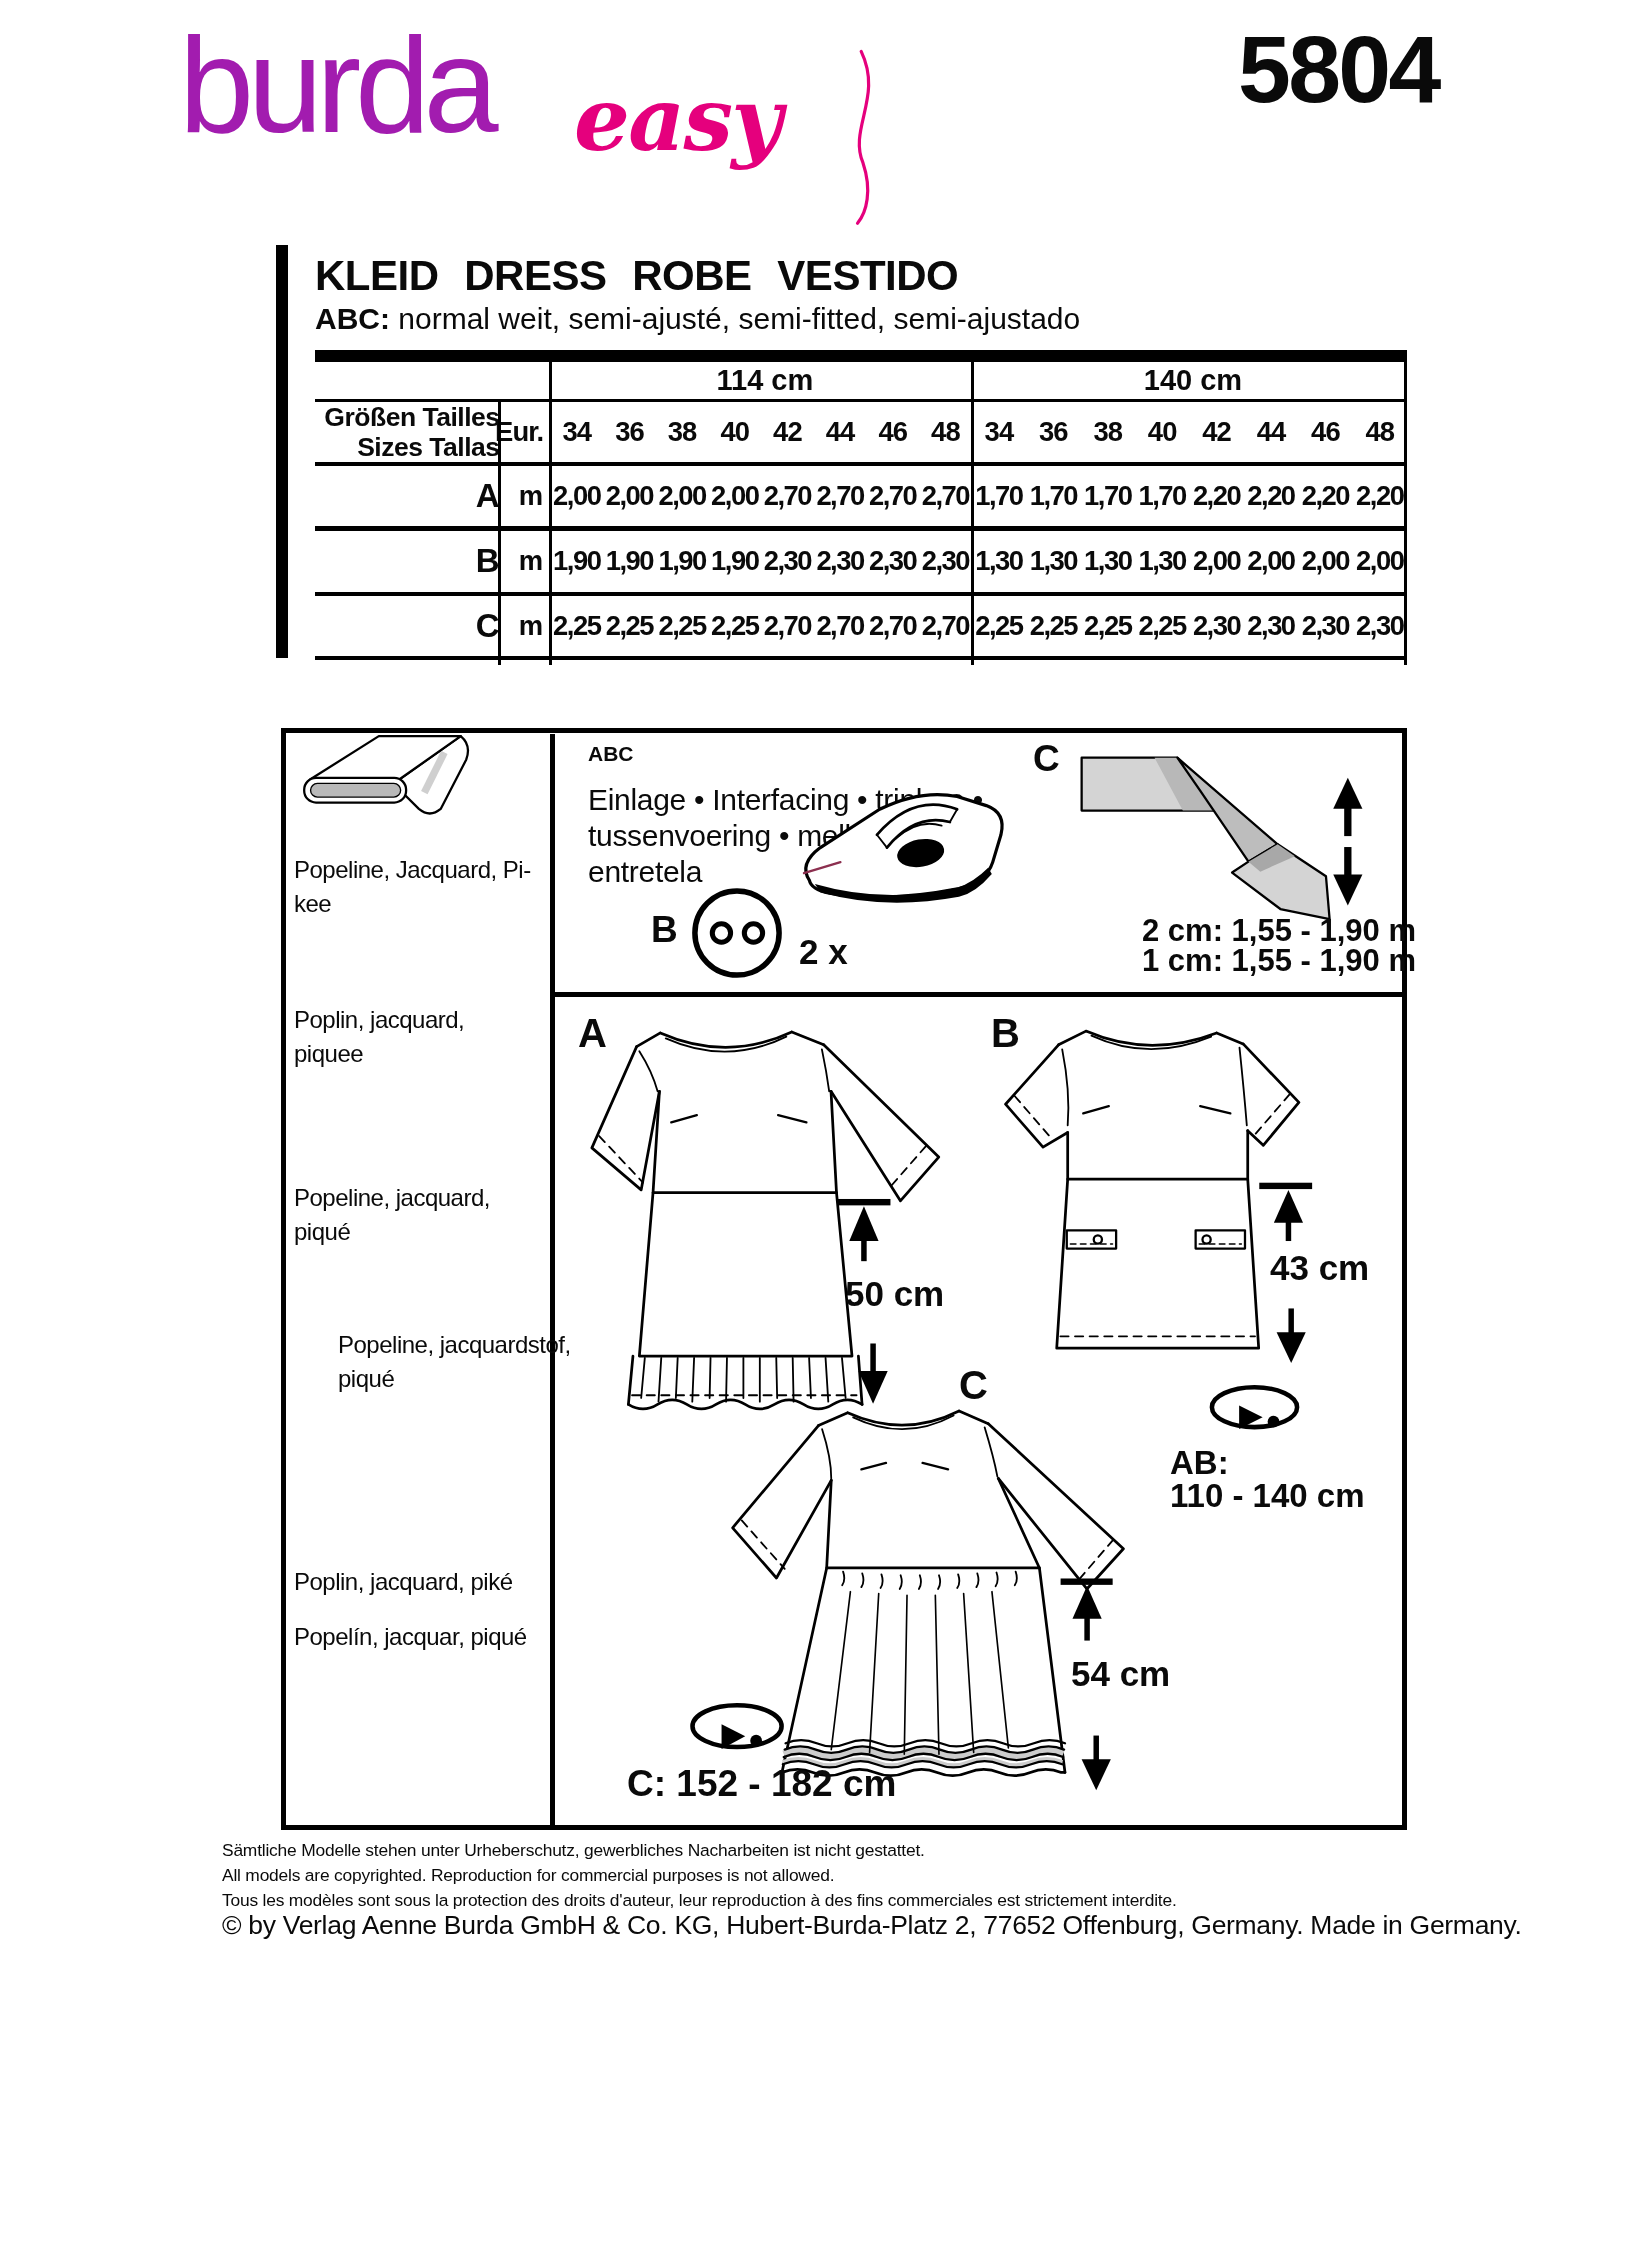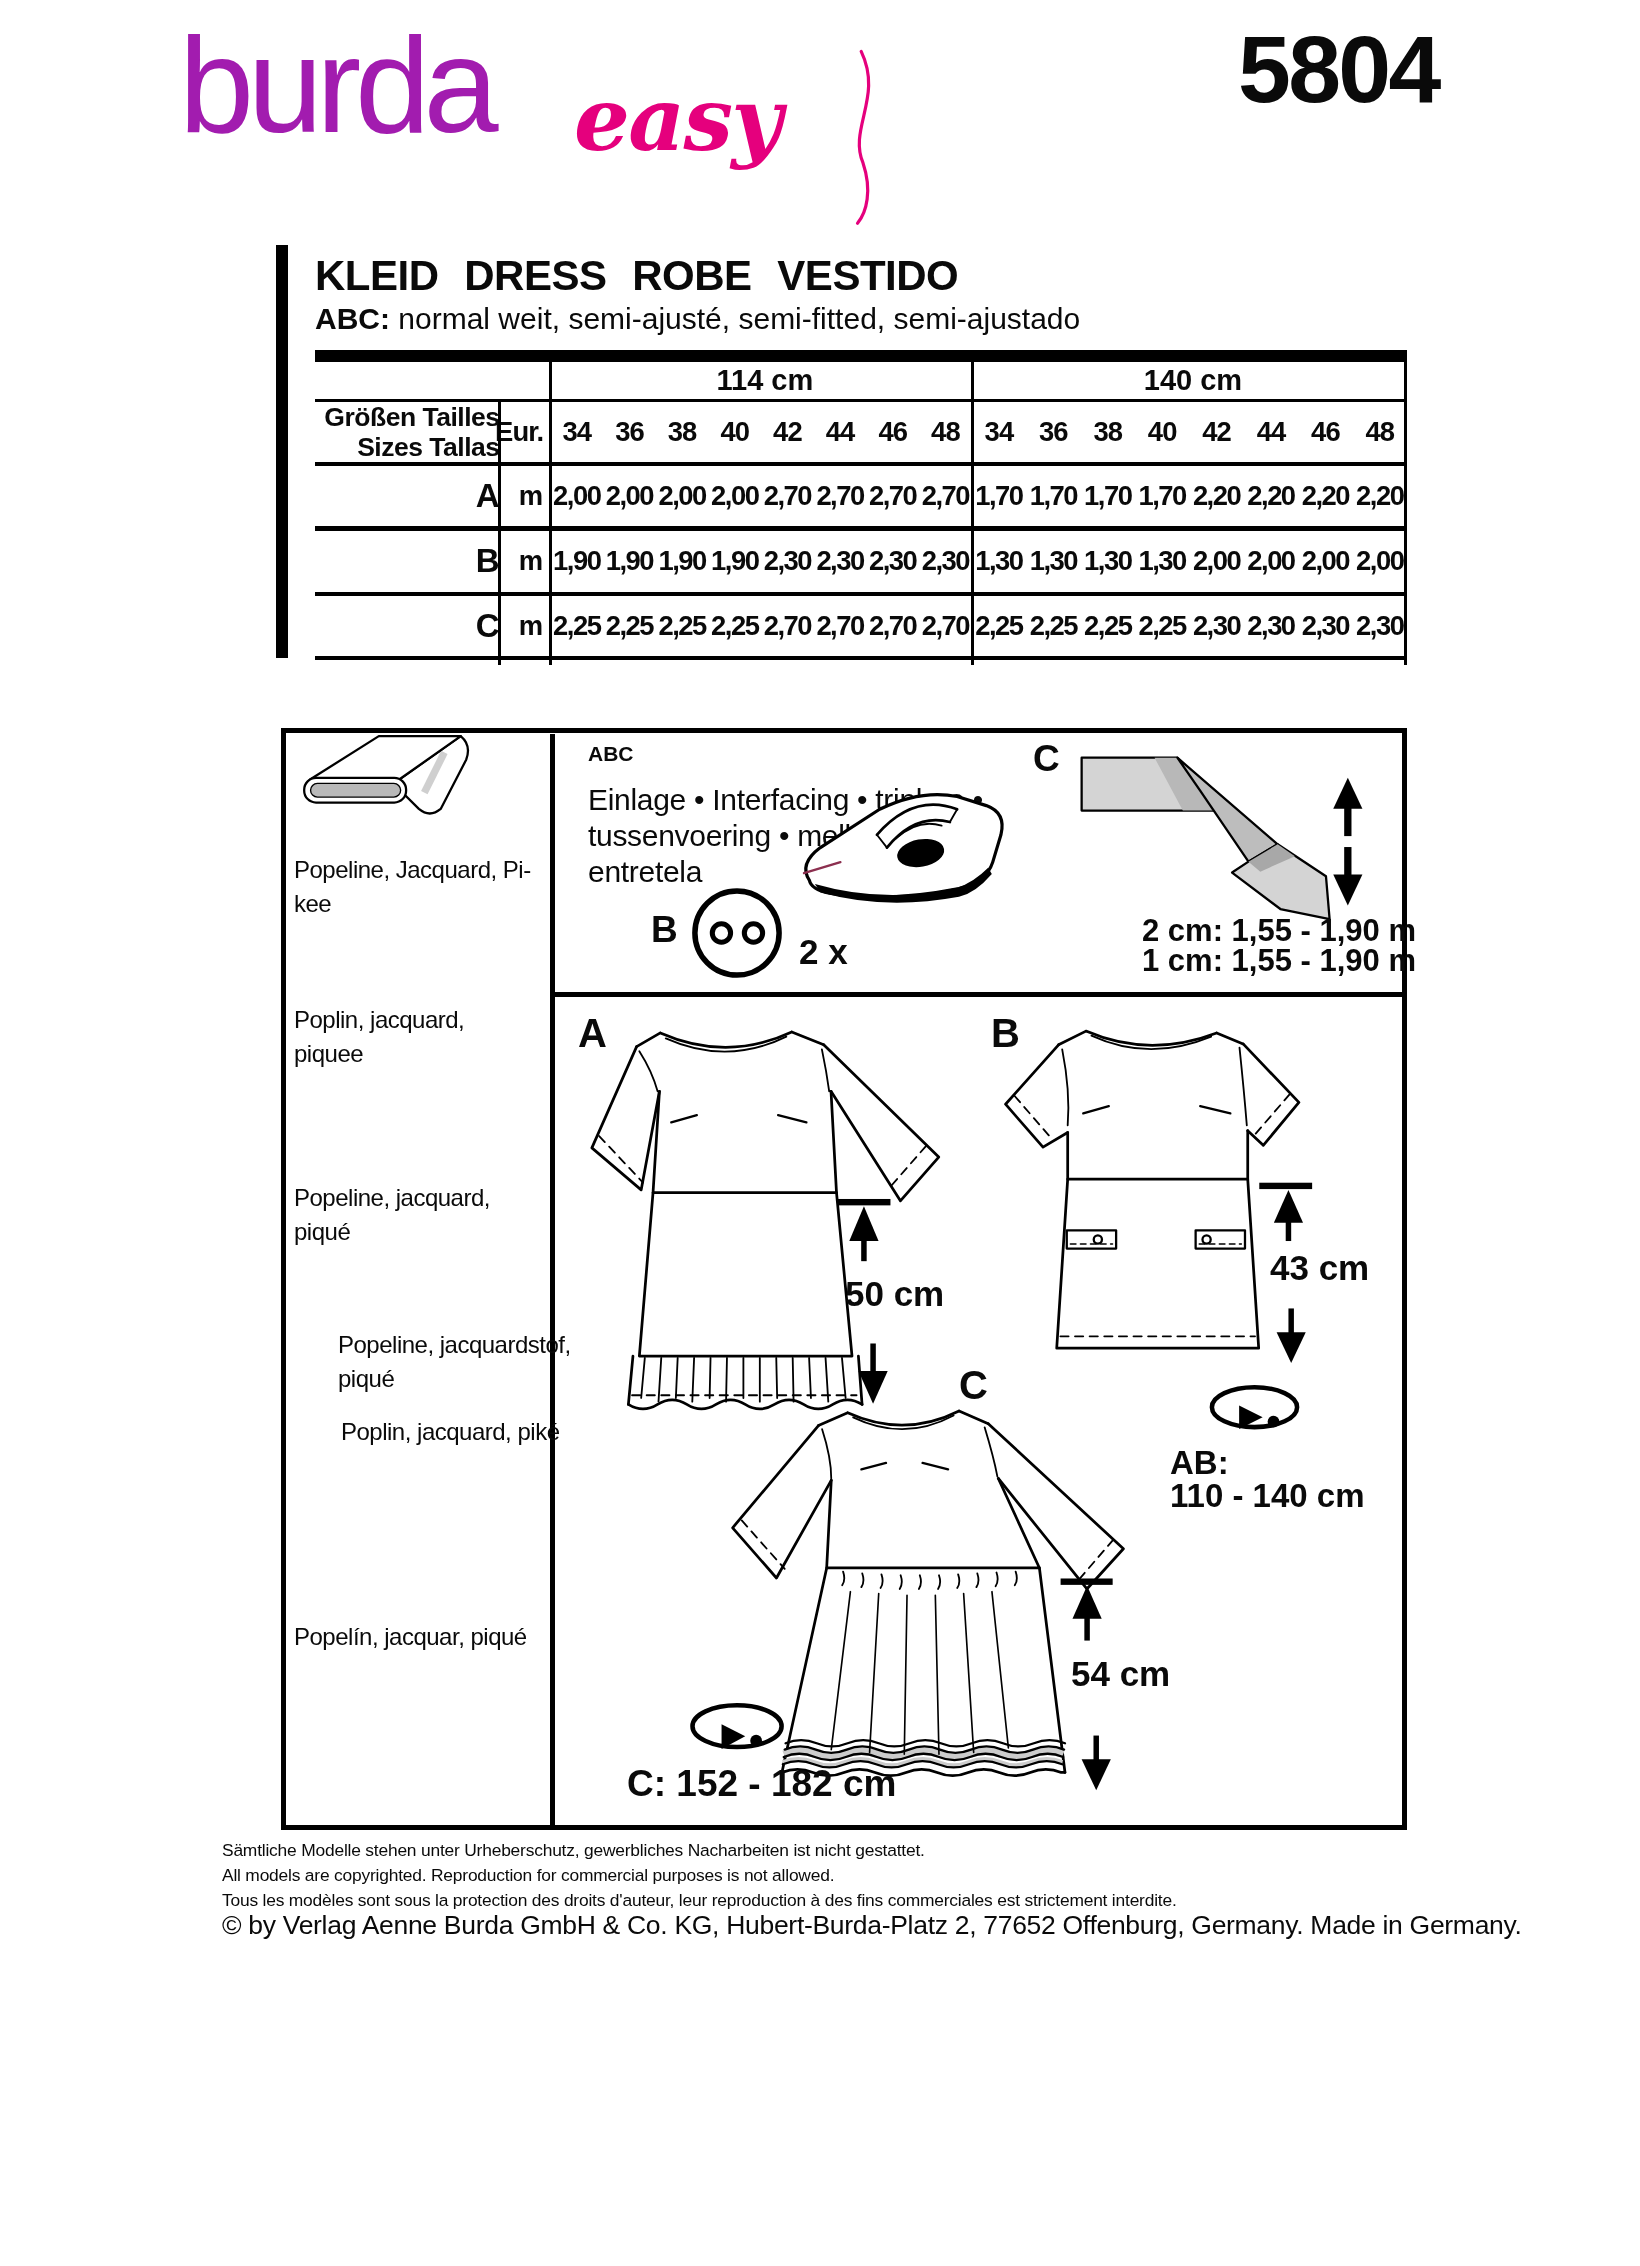--- a/index.html
+++ b/index.html
@@ -201,21 +201,21 @@
     <line x1="168" y1="28" x2="146" y2="72" stroke="#cfcfcf" stroke-width="8"></line>
     <polygon points="20,58 96,10 186,10 118,58" fill="#ffffff" stroke="#000" stroke-width="2.5" stroke-linejoin="round"></polygon>
     <rect x="14" y="56" width="112" height="27" rx="13" fill="#ffffff" stroke="#000" stroke-width="2.5"></rect>
     <rect x="21" y="62" width="99" height="15" rx="7.5" fill="#b9b9b9" stroke="#000" stroke-width="1.5"></rect>
   </svg>
 
   <div class="abs fabric" style="left:294px;top:1003px;"><span>Poplin, jacquard,</span><br><span>piquee</span></div>
   <div class="abs fabric" style="left:294px;top:853px;"><span>Popeline, Jacquard, Pi-</span><br><span>kee</span></div>
   <div class="abs fabric" style="left:294px;top:1181px;"><span>Popeline, jacquard,</span><br><span>piqué</span></div>
   <div class="abs fabric" style="left:294px;top:1328px;margin-left:44px;"><span>Popeline, jacquardstof,</span><br><span>piqué</span></div>
-  <div class="abs fabric" style="left:294px;top:1415px;margin-left:47px;"><span>Poplin, jacquard, piké</span></div>
+  <div class="abs fabric" style="left:294px;top:1565px;"><span>Poplin, jacquard, piké</span></div>
   <div class="abs fabric" style="left:294px;top:1620px;"><span>Popelín, jacquar, piqué</span></div>
 
   <div class="abs notion-title" style="left:588px;top:742px;">ABC</div>
   <div class="abs notion-lines" style="left:588px;top:782px;">
     <span>Einlage • Interfacing • triplure •</span><br>
     <span>tussenvoering • mellanlägg •</span><br>
     <span>entretela</span>
   </div>
 
   <div class="abs view-letter" style="left:651px;top:909px;">B</div>

